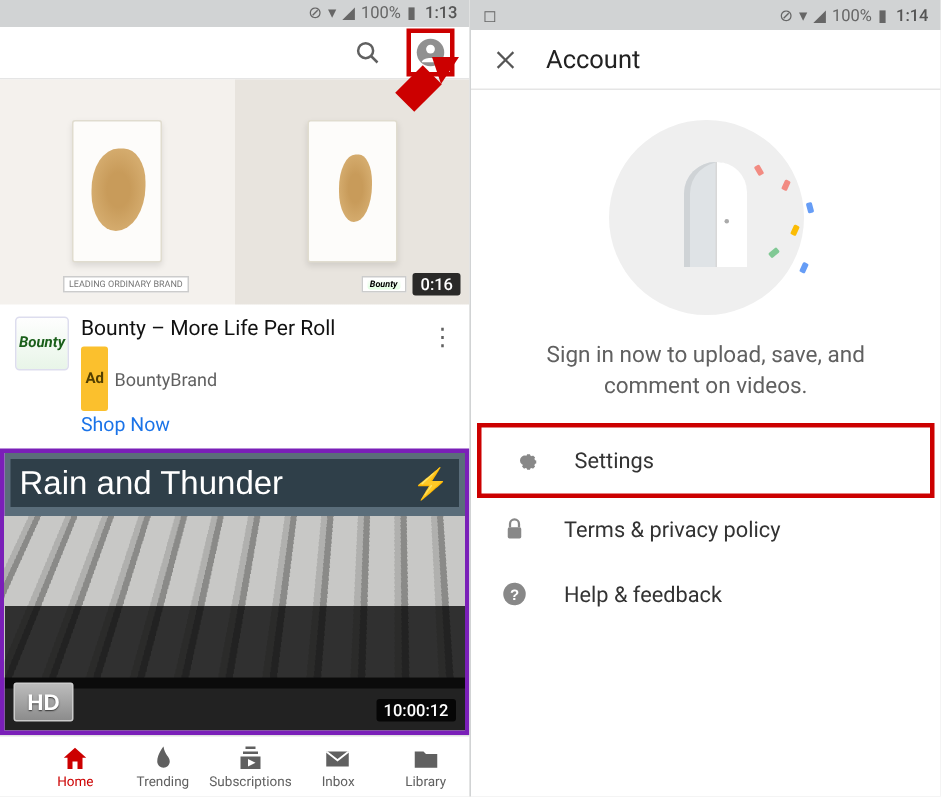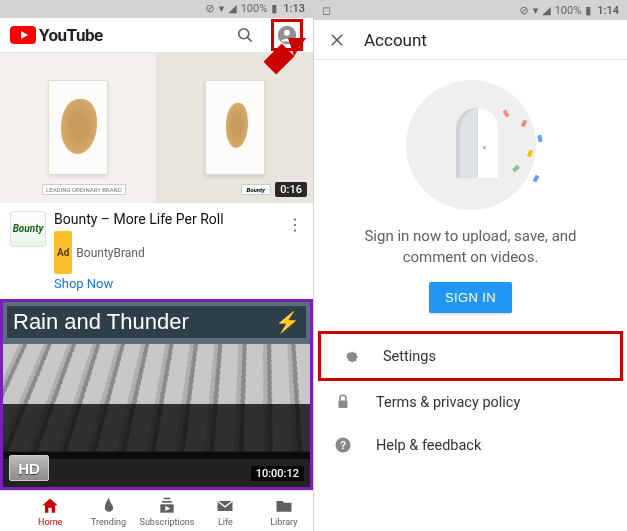--- a/index.html
+++ b/index.html
@@ -302,26 +302,20 @@
     <div class="status-bar">
       <span class="sicon">⊘</span>
       <span class="sicon">▾</span>
       <span class="sicon">◢</span>
       <span class="sicon">100%</span>
       <span class="sicon">▮</span>
       <span class="time">1:13</span>
     </div>
 
     <div class="app-bar">
-      <div class="yt-logo">
-        <div class="yt-rect">
-            <div class="yt-tri"></div>
-          </div>
-        <span>YouTube</span>
-      </div>
       <div class="spacer"></div>
       <div class="icon-btn">
         <svg viewBox="0 0 24 24" width="20" height="20">
             <circle cx="10.5" cy="10.5" r="6" fill="none" stroke="#606060" stroke-width="2"></circle>
             <line x1="15" y1="15" x2="20" y2="20" stroke="#606060" stroke-width="2"></line>
           </svg>
       </div>
       <div class="icon-btn highlight-box" style="border-radius:0;">
         <svg viewBox="0 0 24 24" width="22" height="22">
             <circle cx="12" cy="12" r="10" fill="#909090"></circle>
@@ -395,21 +389,21 @@
             <rect x="8" y="2" width="8" height="2" fill="currentColor"></rect>
             <polygon points="10,12 10,18 16,15" fill="#fff"></polygon>
           </svg>
         <span>Subscriptions</span>
       </div>
       <div class="nav-item">
         <svg viewBox="0 0 24 24">
             <rect x="3" y="6" width="18" height="12" fill="currentColor"></rect>
             <polyline points="3,6 12,13 21,6" fill="none" stroke="#fff" stroke-width="1.5"></polyline>
           </svg>
-        <span>Life</span>
+        <span>Inbox</span>
       </div>
       <div class="nav-item">
         <svg viewBox="0 0 24 24">
             <path fill="currentColor" d="M3 6 H10 L12 8 H21 V19 H3 Z"></path>
           </svg>
         <span>Library</span>
       </div>
     </div>
   </div>
 
@@ -441,21 +435,20 @@
         </div>
       <div class="confetti" style="background:#f28b82; right:10px; top:40px;"></div>
       <div class="confetti" style="background:#669df6; right:-6px; top:55px; transform:rotate(-15deg);"></div>
       <div class="confetti" style="background:#fbbc04; right:4px; top:70px;"></div>
       <div class="confetti" style="background:#81c995; right:18px; top:85px; transform:rotate(50deg);"></div>
       <div class="confetti" style="background:#f28b82; right:28px; top:30px; transform:rotate(-30deg);"></div>
       <div class="confetti" style="background:#669df6; right:-2px; top:95px;"></div>
     </div>
 
     <div class="signin-msg">Sign in now to upload, save, and comment on videos.</div>
-    <button class="signin-btn">SIGN IN</button>
 
     <div class="menu-list">
       <div class="menu-item menu-hl">
         <span class="micon">
           <svg viewBox="0 0 24 24" width="20" height="20">
               <path fill="#888" d="M12 8a4 4 0 1 0 0 8 4 4 0 0 0 0-8zm9 4l-1-.2a8 8 0 0 0-.5-1.3l.6-.9-1.7-1.7-.9.6a8 8 0 0 0-1.3-.5L16 7h-2.4l-.2 1a8 8 0 0 0-1.3.5l-.9-.6L9.5 9.6l.6.9a8 8 0 0 0-.5 1.3L8.6 12l.1 2.4 1 .2c.1.5.3.9.5 1.3l-.6.9 1.7 1.7.9-.6c.4.2.8.4 1.3.5l.2 1H16l.2-1c.5-.1.9-.3 1.3-.5l.9.6 1.7-1.7-.6-.9c.2-.4.4-.8.5-1.3l1-.2V12z"></path>
             </svg>
         </span>
         <span>Settings</span>
       </div>

